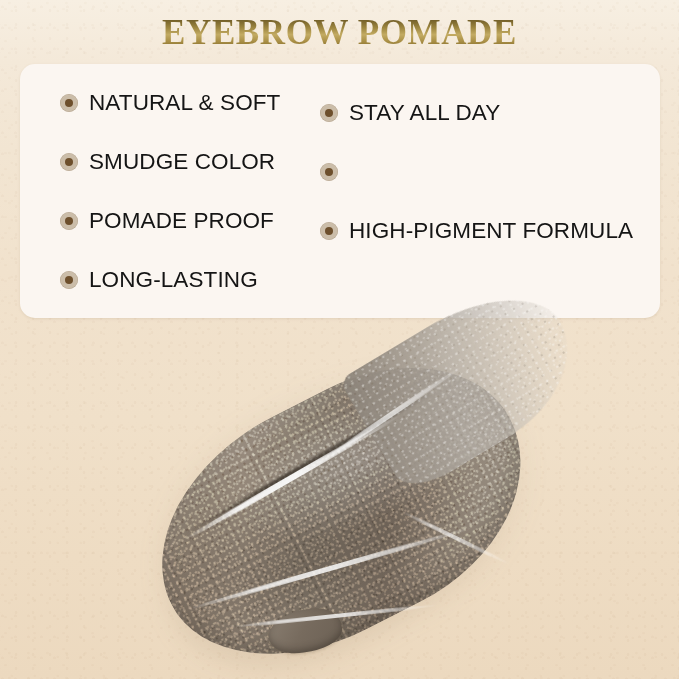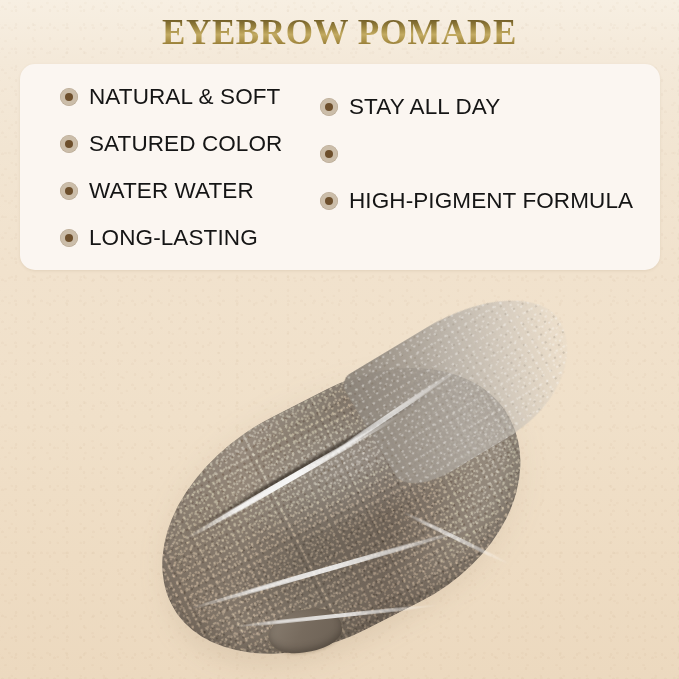--- a/index.html
+++ b/index.html
@@ -67,21 +67,21 @@
     background-clip:text;
     color:transparent;
     -webkit-text-fill-color:transparent;
     white-space:nowrap;
   }
 
   
   #features-card {
     position:absolute;
     left:20px; top:64px;
-    width:640px; height:206px;
+    width:640px; height:254px;
     background:#fbf6f1;
     border-radius:15px;
     box-shadow:0 1px 3px rgba(150,125,95,.16);
     padding:9px 0 9px 0;
   }
 
   .feature-grid {
     display:grid;
     grid-template-columns:296px 344px;
     grid-template-rows:repeat(4, 1fr);
@@ -264,30 +264,30 @@
         <span class="feature-label">NATURAL &amp; SOFT</span>
       </div>
 
       <div class="feature-item col-right">
         <span class="bullet"></span>
         <span class="feature-label">STAY ALL DAY</span>
       </div>
 
       <div class="feature-item col-left">
         <span class="bullet"></span>
-        <span class="feature-label">SATURED COLOR</span>
+        <span class="feature-label">SMUDGE COLOR</span>
       </div>
 
       <div class="feature-item col-right">
         <span class="bullet"></span>
       </div>
 
       <div class="feature-item col-left">
         <span class="bullet"></span>
-        <span class="feature-label">WATER WATER</span>
+        <span class="feature-label">POMADE PROOF</span>
       </div>
 
 
       <div class="feature-item col-right">
         <span class="bullet"></span>
         <span class="feature-label">HIGH-PIGMENT FORMULA</span>
       </div>
 
       <div class="feature-item col-left">
         <span class="bullet"></span>

